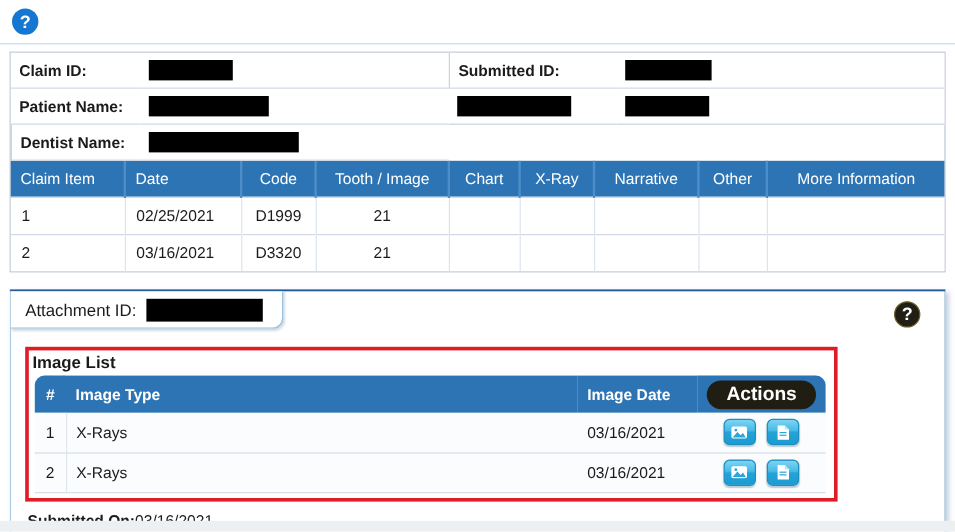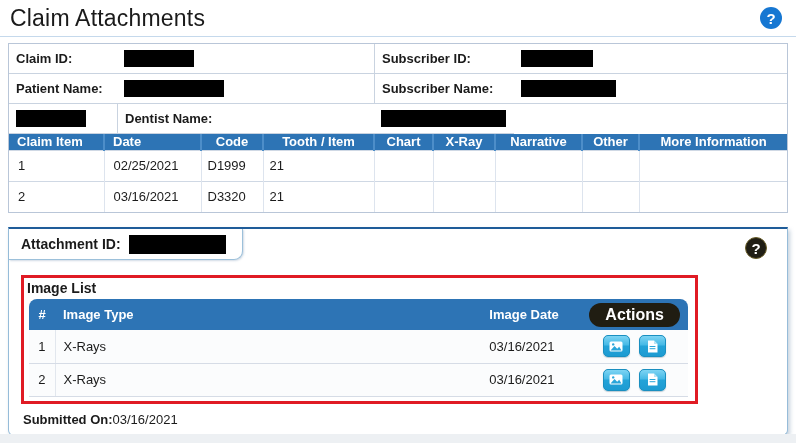--- a/index.html
+++ b/index.html
@@ -15,32 +15,32 @@
   
   .claim-block { margin:6px 8px 0 8px; border:1px solid #b9c6d8; }
   .info-grid { display:grid; grid-template-columns:108px 257px 140px 1fr; }
   .info-cell { height:30px; display:flex; align-items:center; padding-left:7px; border-bottom:1px solid #c9d3e0; font-size:13px; background:#fff; }
   .info-cell.lbl { font-weight:bold; }
   .info-cell.mid { border-left:1px solid #c9d3e0; }
   .redact { background:#000; height:17px; display:inline-block; }
   .w70{width:70px;} .w100{width:100px;} .w72{width:72px;} .w95{width:95px;} .w125{width:125px;} .w97{width:97px; height:19px;}
 
   table { border-collapse:collapse; width:100%; }
-  .claim-table th { background:#2d74b5; color:#fff; font-size:13px; font-weight:bold; height:16px; border-right:2px solid #4d8ec9; padding:0 6px; }
+  .claim-table th { background:#2d74b5; color:#fff; font-size:13px; font-weight:normal; height:30px; border-right:2px solid #4d8ec9; padding:0 6px; }
   .claim-table th:last-child { border-right:none; }
   .claim-table th.al { text-align:left; padding-left:8px; }
   .claim-table td { height:31px; font-size:13px; border-top:1px solid #cfd8e4; border-right:1px solid #dde4ee; padding:0 6px; background:#fff; }
   .claim-table td:last-child { border-right:none; }
   .claim-table td.al { text-align:left; padding-left:9px; }
-  .claim-table .ctr { }
+  .claim-table .ctr { text-align:center; }
   .c0{width:95px;} .c1{width:97px;} .c2{width:62px;} .c3{width:111px;} .c4{width:59px;} .c5{width:62px;} .c6{width:87px;} .c7{width:57px;}
 
   
   .attach-panel { position:relative; margin:14px 8px 0 8px; border:1px solid #96bcd9; border-top:2px solid #1f5c99; border-radius:0 0 6px 6px; box-shadow:2px 3px 4px rgba(110,140,170,0.4); padding-bottom:6px; min-height:188px; background:#fff; }
-  .attach-tab { display:inline-flex; align-items:center; gap:8px; padding:0 16px 0 12px; height:31px; background:#fff; border-right:1px solid #9cc0da; border-bottom:1px solid #9cc0da; border-bottom-right-radius:9px; font-size:14px; font-weight:bold; box-shadow:1px 1px 2px rgba(120,150,180,0.35); }
+  .attach-tab { display:inline-flex; align-items:center; gap:8px; padding:0 16px 0 12px; height:31px; background:#fff; border-right:1px solid #9cc0da; border-bottom:1px solid #9cc0da; border-bottom-right-radius:9px; font-size:14px; font-weight:normal; box-shadow:1px 1px 2px rgba(120,150,180,0.35); }
   .attach-help { position:absolute; top:8px; right:20px; }
 
   .red-box { margin:15px 89px 0 12px; border:3px solid #e01b24; background:#fff; }
   .image-list-title { font-size:14px; font-weight:bold; padding:2px 0 3px 3px; }
   .image-table { width:calc(100% - 12px); margin:0 6px 4px 5px; }
   .image-table th { background:#2d74b5; color:#fff; font-size:13px; font-weight:bold; height:31px; padding:0 8px; text-align:left; }
   .image-table th.th-first { border-top-left-radius:8px; width:26px; text-align:center; padding:0; }
   .image-table th.th-last { border-top-right-radius:8px; text-align:center; }
   .image-table td { height:33px; font-size:13px; border-bottom:1px solid #d6dce6; background:#fbfcfd; padding:1px 8px; }
   .image-table td.num { text-align:center; border-right:1px solid #e2e7ee; padding:0; }
@@ -54,60 +54,58 @@
   .submitted .s-lbl { font-weight:bold; }
 
   .bottom-strip { position:fixed; left:0; bottom:0; width:796px; height:9px; background:#edf0f3; }
 </style>
 </head>
 <body>
 
 <div>
 
   <div class="titlebar">
-    <h1>Claim Attachments</h1>
     <div class="help-circle help-blue">?</div>
   </div>
 
   <div class="claim-block">
     <div class="info-grid">
       <div class="info-cell lbl">Claim ID:</div>
       <div class="info-cell">
           <span class="redact w70"></span>
         </div>
-      <div class="info-cell lbl mid">Subscriber ID:</div>
+      <div class="info-cell lbl mid">Submitted ID:</div>
       <div class="info-cell">
           <span class="redact w72"></span>
         </div>
 
       <div class="info-cell lbl">Patient Name:</div>
       <div class="info-cell">
           <span class="redact w100"></span>
         </div>
-      <div class="info-cell lbl mid">Subscriber Name:</div>
       <div class="info-cell">
           <span class="redact w95"></span>
         </div>
 
       <div class="info-cell">
           <span class="redact w70"></span>
         </div>
       <div class="info-cell lbl mid">Dentist Name:</div>
       <div class="info-cell">
           <span class="redact w125"></span>
         </div>
     </div>
 
     <table class="claim-table">
       <thead>
         <tr>
           <th class="al c0">Claim Item</th>
           <th class="al c1">Date</th>
           <th class="c2">Code</th>
-          <th class="c3">Tooth / Item</th>
+          <th class="c3">Tooth / Image</th>
           <th class="c4">Chart</th>
           <th class="c5">X-Ray</th>
           <th class="c6">Narrative</th>
           <th class="c7">Other</th>
           <th>More Information</th>
         </tr>
       </thead>
       <tbody>
         <tr>
           <td class="al">1</td>

